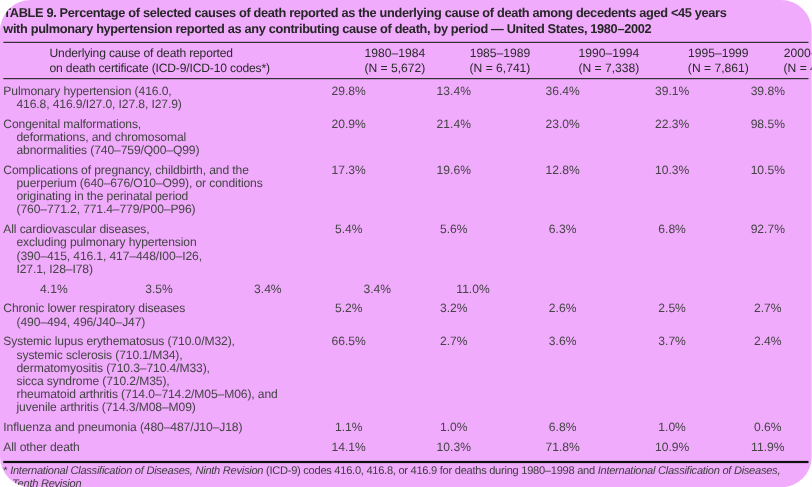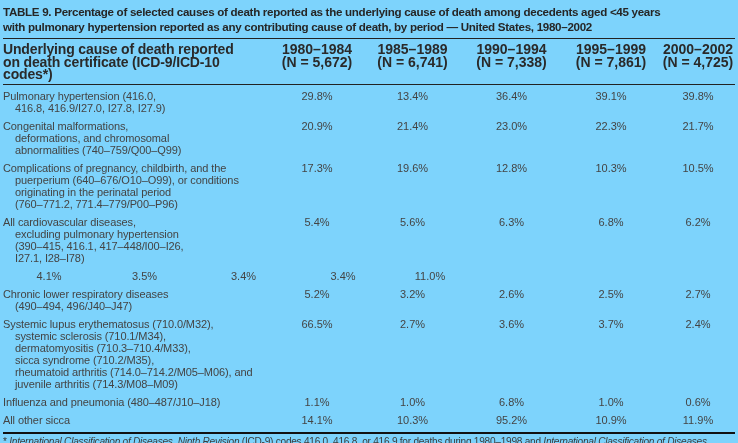--- a/index.html
+++ b/index.html
@@ -6,24 +6,25 @@
     margin: 0;
     padding: 0;
     background: #ffffff;
   }
   .page {
     position: relative;
     width: 738px;
     height: 443px;
     box-sizing: border-box;
     padding: 5px 3px 0 3px;
-    background: #7dd3fc;
+    background: #f0abfc;
     font-family: "Liberation Sans", sans-serif;
     color: #3f3f3f;
     overflow: hidden;
+    border-radius: 28px;
   }
   .title {
     font-weight: bold;
     color: #262626;
     font-size: 11.6px;
     line-height: 14.5px;
     letter-spacing: -0.3px;
     white-space: pre-line;
   }
   .rule {
@@ -37,24 +38,25 @@
   .grid { display: flex; align-items: flex-start; }
   .stub { width: 268px; flex: none; box-sizing: border-box; }
   .col  { flex: none; text-align: center; box-sizing: border-box; }
   .col.c1 { width: 92px; }
   .col.c2 { width: 99px; }
   .col.c3 { width: 99px; }
   .col.c4 { width: 100px; }
   .col.c5 { width: 74px; }
   .header-row {
     margin-top: 4px;
-    font-weight: bold;
+    font-weight: normal;
     color: #2a2a2a;
-    font-size: 14px;
+    font-size: 11px;
     line-height: 12.5px;
+    margin-left: 42px;
   }
   .header-row .stub { white-space: pre-line; letter-spacing: -0.15px; }
   .tbody { margin-top: 5px; }
   .row {
     font-size: 11px;
     line-height: 12px;
     margin-bottom: 6px;
     color: #444444;
   }
   .row .stub.label {
@@ -124,21 +126,21 @@
     </div>
 
     <div class="grid row">
       <div class="stub label">Congenital malformations,
 deformations, and chromosomal
 abnormalities (740–759/Q00–Q99)</div>
       <div class="col c1">20.9%</div>
       <div class="col c2">21.4%</div>
       <div class="col c3">23.0%</div>
       <div class="col c4">22.3%</div>
-      <div class="col c5">21.7%</div>
+      <div class="col c5">98.5%</div>
     </div>
 
     <div class="grid row">
       <div class="stub label">Complications of pregnancy, childbirth, and the
 puerperium (640–676/O10–O99), or conditions
 originating in the perinatal period
 (760–771.2, 771.4–779/P00–P96)</div>
       <div class="col c1">17.3%</div>
       <div class="col c2">19.6%</div>
       <div class="col c3">12.8%</div>
@@ -148,21 +150,21 @@
 
     <div class="grid row">
       <div class="stub label">All cardiovascular diseases,
 excluding pulmonary hypertension
 (390–415, 416.1, 417–448/I00–I26,
 I27.1, I28–I78)</div>
       <div class="col c1">5.4%</div>
       <div class="col c2">5.6%</div>
       <div class="col c3">6.3%</div>
       <div class="col c4">6.8%</div>
-      <div class="col c5">6.2%</div>
+      <div class="col c5">92.7%</div>
     </div>
 
     <div class="grid row">
       <div class="col c1">4.1%</div>
       <div class="col c2">3.5%</div>
       <div class="col c3">3.4%</div>
       <div class="col c4">3.4%</div>
       <div class="col c5">11.0%</div>
     </div>
 
@@ -193,24 +195,24 @@
     <div class="grid row">
       <div class="stub label">Influenza and pneumonia (480–487/J10–J18)</div>
       <div class="col c1">1.1%</div>
       <div class="col c2">1.0%</div>
       <div class="col c3">6.8%</div>
       <div class="col c4">1.0%</div>
       <div class="col c5">0.6%</div>
     </div>
 
     <div class="grid row">
-      <div class="stub label">All other sicca</div>
+      <div class="stub label">All other death</div>
       <div class="col c1">14.1%</div>
       <div class="col c2">10.3%</div>
-      <div class="col c3">95.2%</div>
+      <div class="col c3">71.8%</div>
       <div class="col c4">10.9%</div>
       <div class="col c5">11.9%</div>
     </div>
 
   </div>
 
   <hr class="rule thick">
 
   <div class="footnote">
     <span>* </span><span class="it">International Classification of Diseases, Ninth Revision</span><span> (ICD-9) codes 416.0, 416.8, or 416.9 for deaths during 1980–1998 and </span><span class="it">International Classification of Diseases, Tenth Revision</span>

